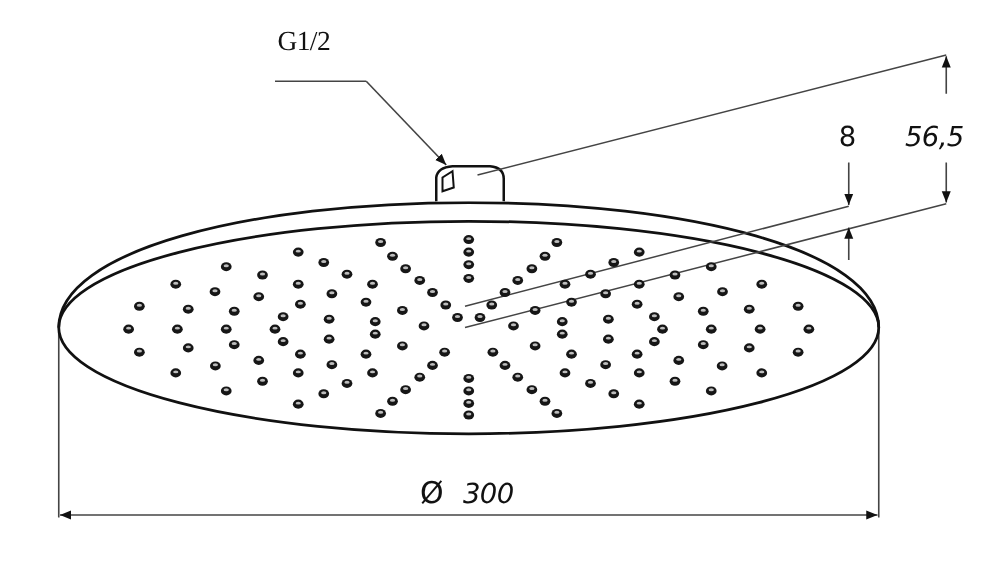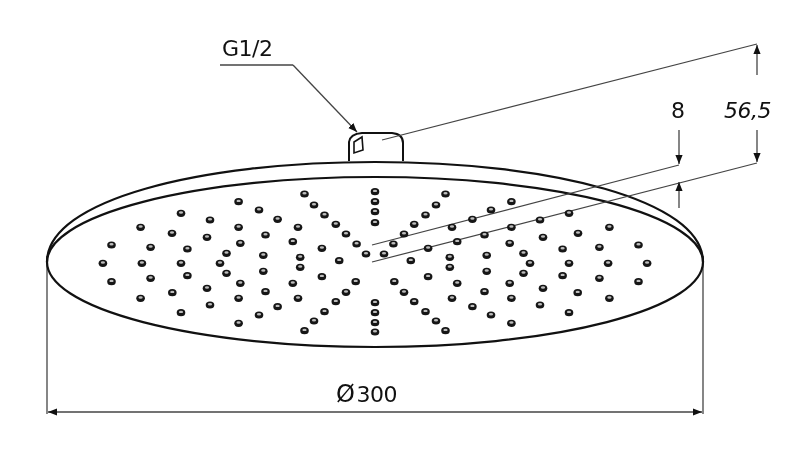--- a/index.html
+++ b/index.html
@@ -299,18 +299,18 @@
       <ellipse cx="375" cy="301.9" rx="2.1" ry="1.2" fill="#bdbdbd"></ellipse>
       <ellipse cx="375" cy="312.7" rx="4.3" ry="3.6" fill="#161616"></ellipse>
       <ellipse cx="375" cy="311.9" rx="2.1" ry="1.2" fill="#bdbdbd"></ellipse>
       <ellipse cx="375" cy="322.7" rx="4.3" ry="3.6" fill="#161616"></ellipse>
       <ellipse cx="375" cy="321.9" rx="2.1" ry="1.2" fill="#bdbdbd"></ellipse>
       <ellipse cx="375" cy="332" rx="4.3" ry="3.6" fill="#161616"></ellipse>
       <ellipse cx="375" cy="331.2" rx="2.1" ry="1.2" fill="#bdbdbd"></ellipse>
     </g>
 </svg>
 
-<div class="lbl" style="left:222px; top:38px;">G1/2</div>
+<div class="lbl" style="left:222px; top:22px;font-family:Liberation Serif, serif;">G1/2</div>
 <div class="lbl" style="left:671px; top:100px;">8</div>
 <div class="lbl" style="left:724px; top:100px;font-style:italic;">56,5</div>
 <div class="lbl" style="left:336px; top:382px;">
-  <span style="font-size:24px;">Ø</span><span style="margin-left:2px;">300</span>
+  <span style="font-size:24px;">Ø</span><span style="margin-left:16px;font-style:italic;">300</span>
 </div>
 
 </body></html>

